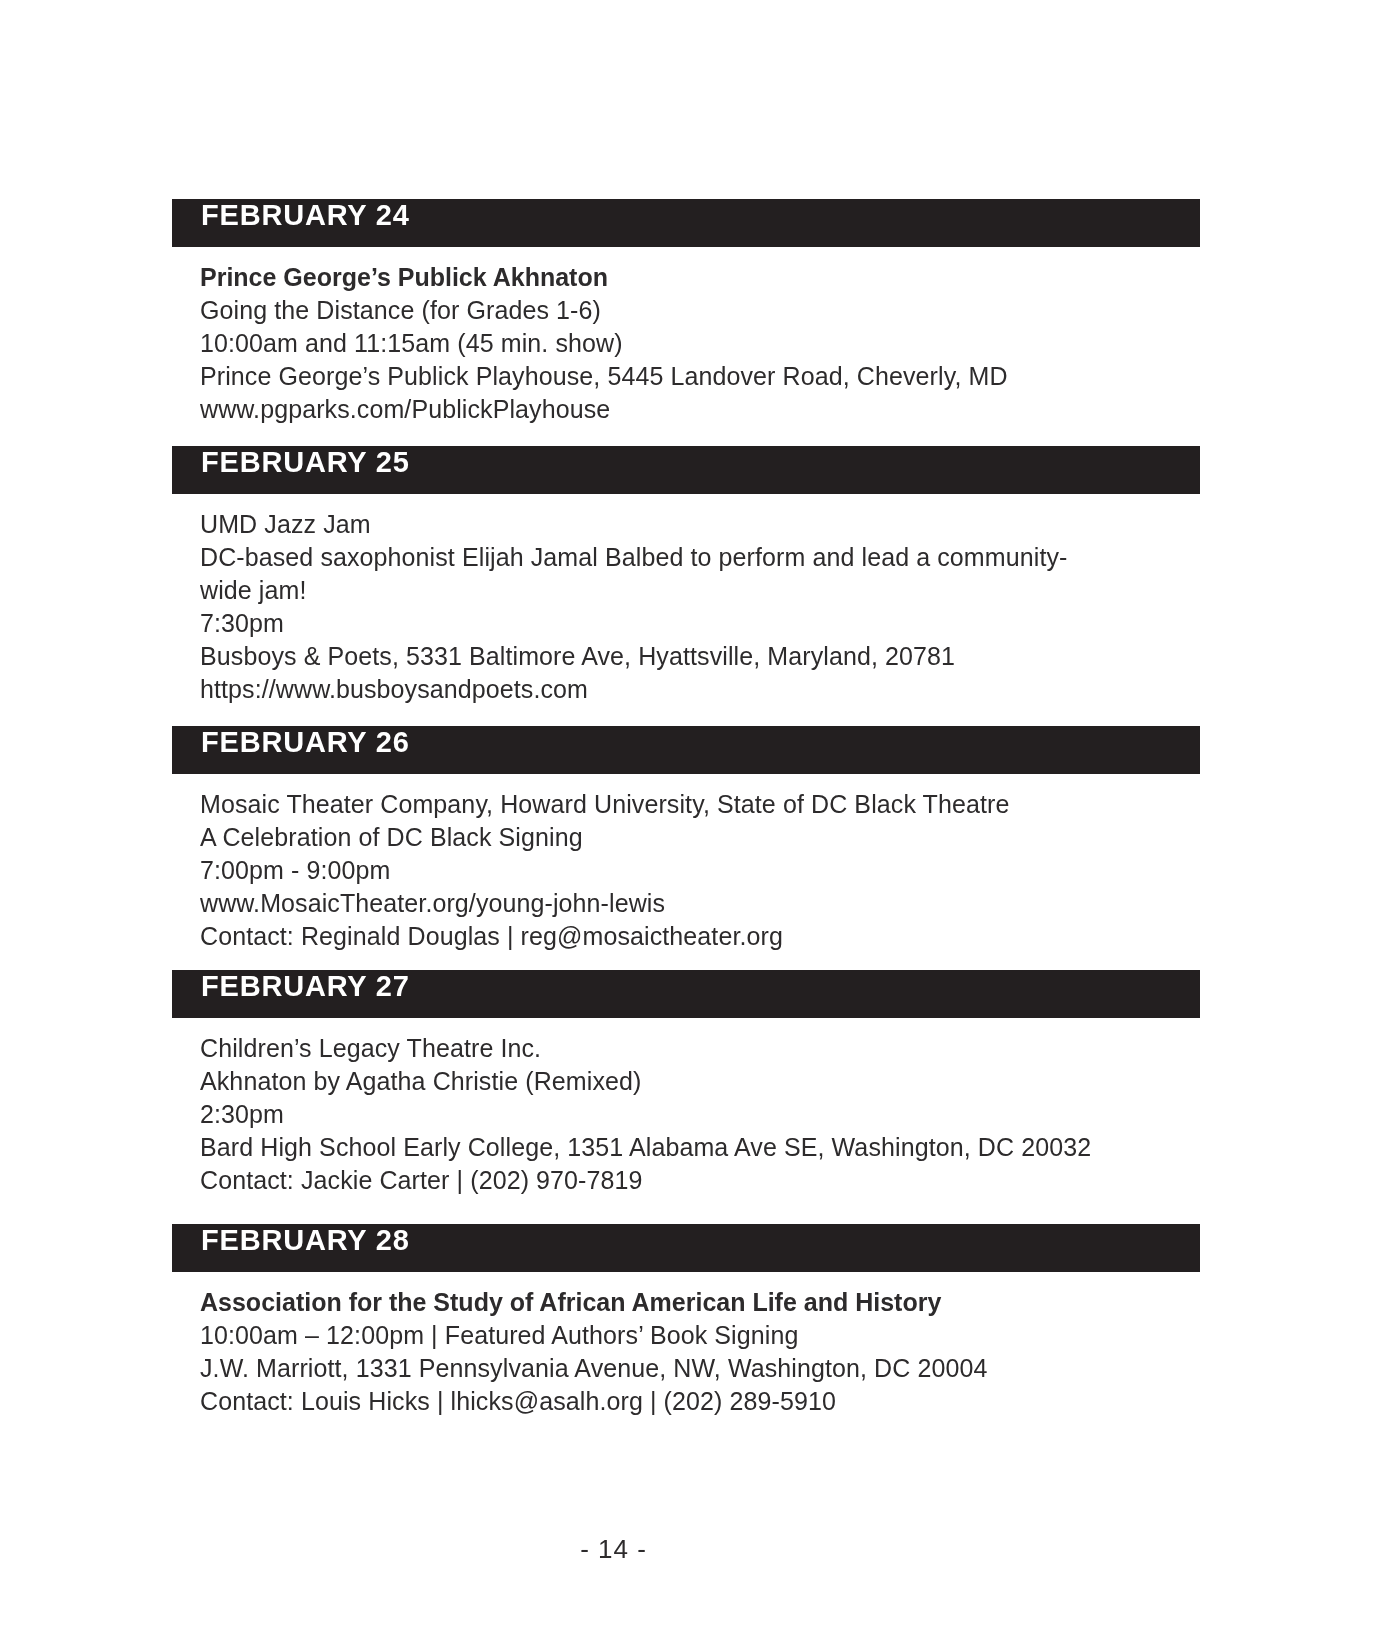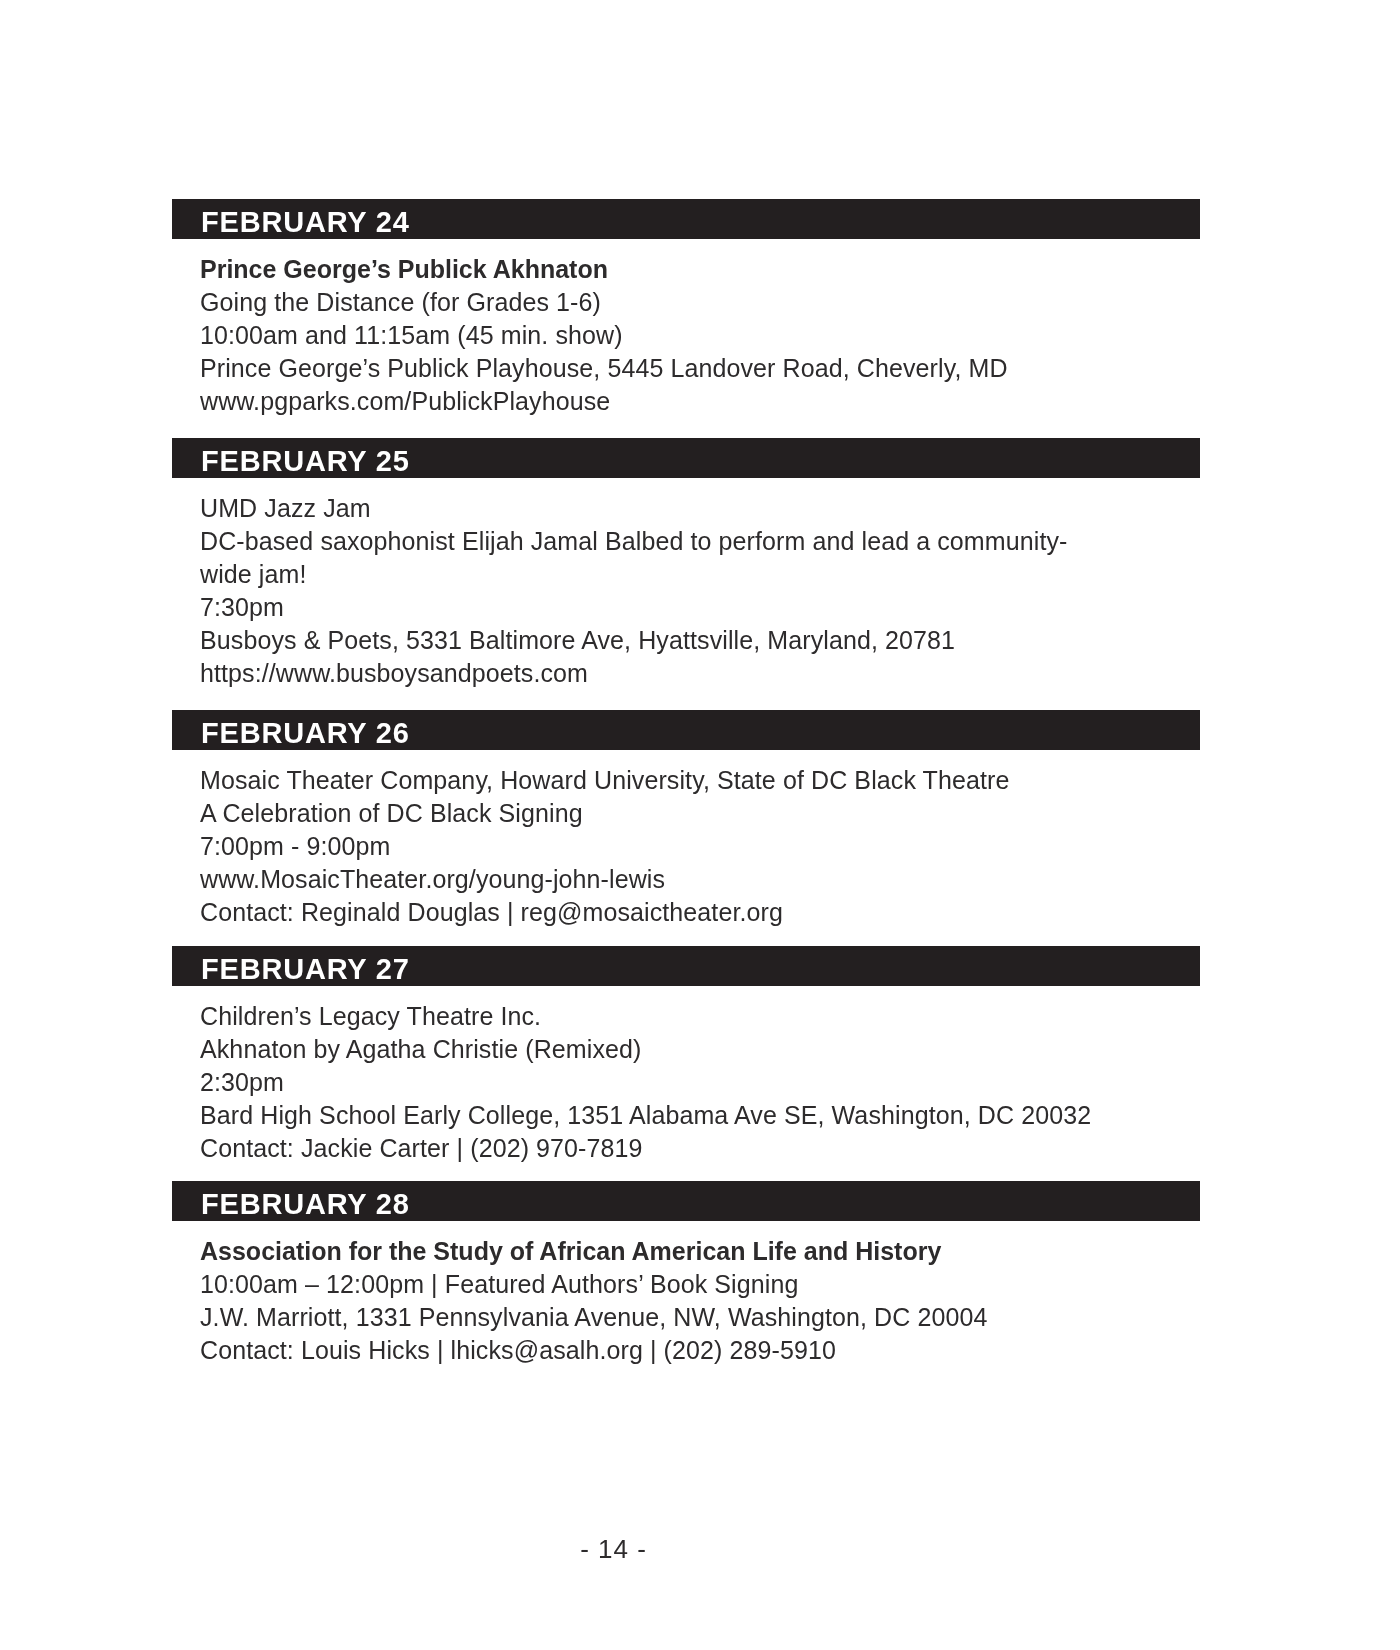--- a/index.html
+++ b/index.html
@@ -14,23 +14,23 @@
     overflow: hidden;
     color: #2d2b2c;
   }
   .events {
     margin-left: 172px;
     width: 1028px;
     padding-top: 199px;
   }
   .date-bar {
     background: #231f20;
-    height: 40px;
+    height: 48px;
     display: flex;
-    align-items: flex-end;
+    align-items: flex-start;
     padding-left: 29px;
   }
   .date-bar span {
     color: #ffffff;
     font-size: 29px;
     font-weight: bold;
     letter-spacing: 0.8px;
     white-space: nowrap;
   }
   .event-body {
@@ -43,21 +43,21 @@
     letter-spacing: 0.1px;
   }
   .event-body .line.bold {
     font-weight: bold;
     letter-spacing: 0;
   }
   
   section[data-idx="0"] .event-body { padding-bottom: 20px; }
   section[data-idx="1"] .event-body { }
   section[data-idx="2"] .event-body { padding-bottom: 17px; }
-  section[data-idx="3"] .event-body { padding-bottom: 16px; }
+  section[data-idx="3"] .event-body { padding-bottom: 27px; }
   section[data-idx="4"] .event-body { padding-bottom: 0; }
   .page-footer {
     position: absolute;
     left: 0;
     top: 1534px;
     width: 1227px;
     text-align: center;
   }
   .page-footer span {
     font-size: 26px;

